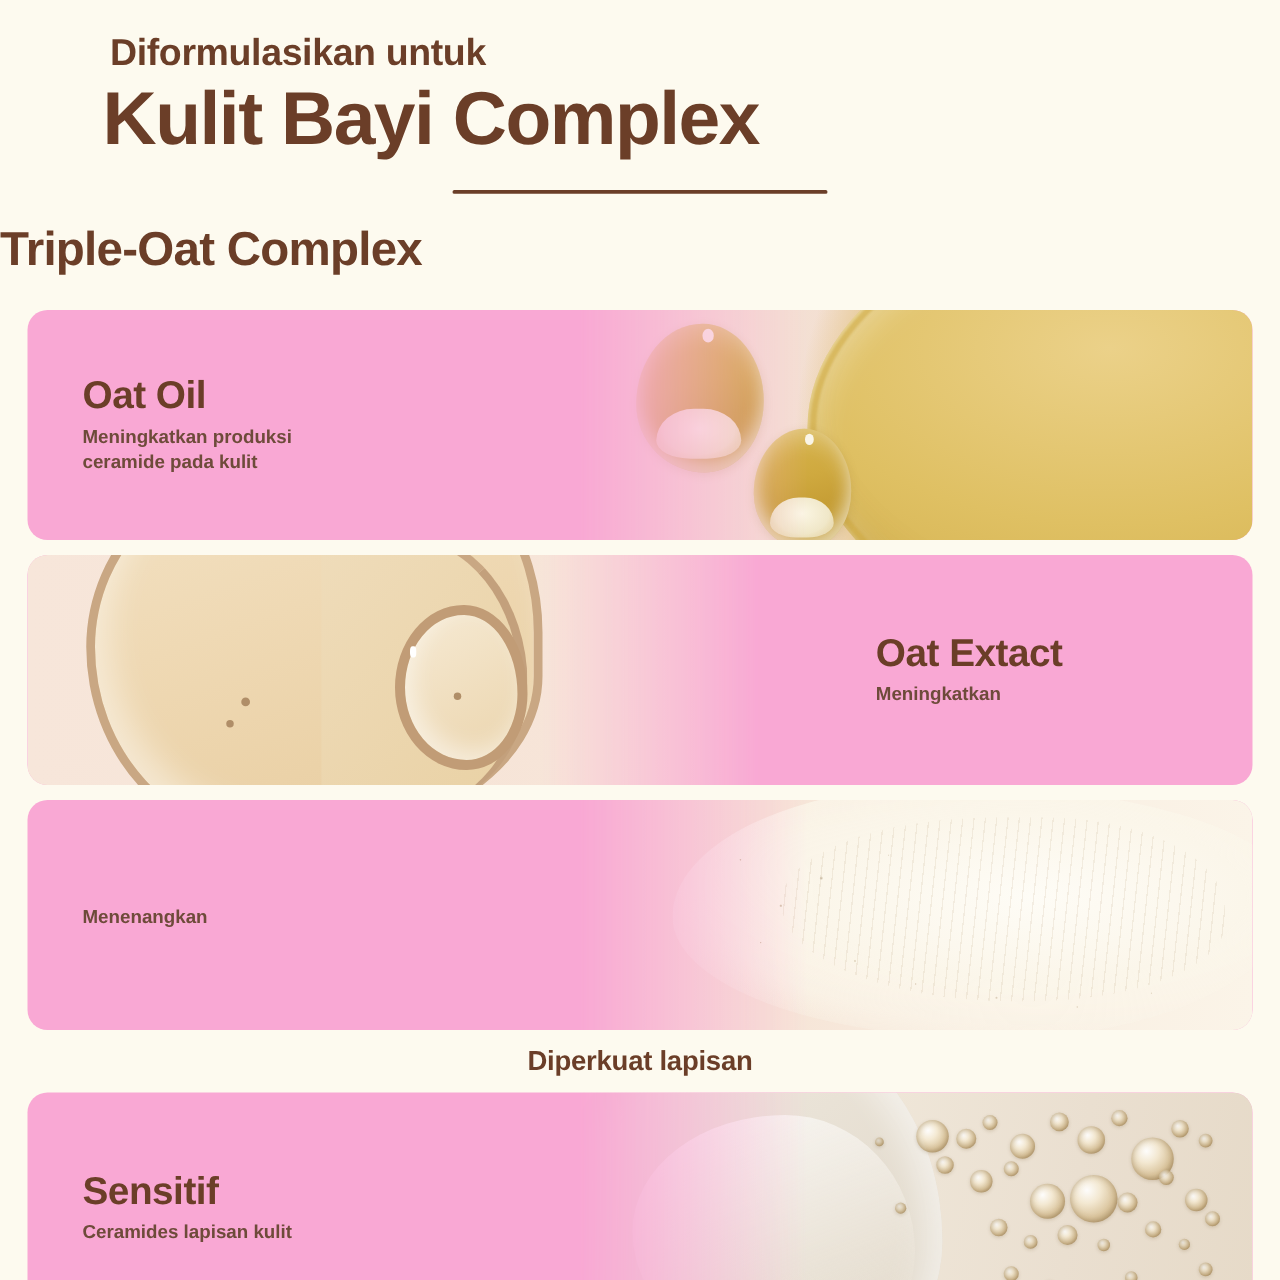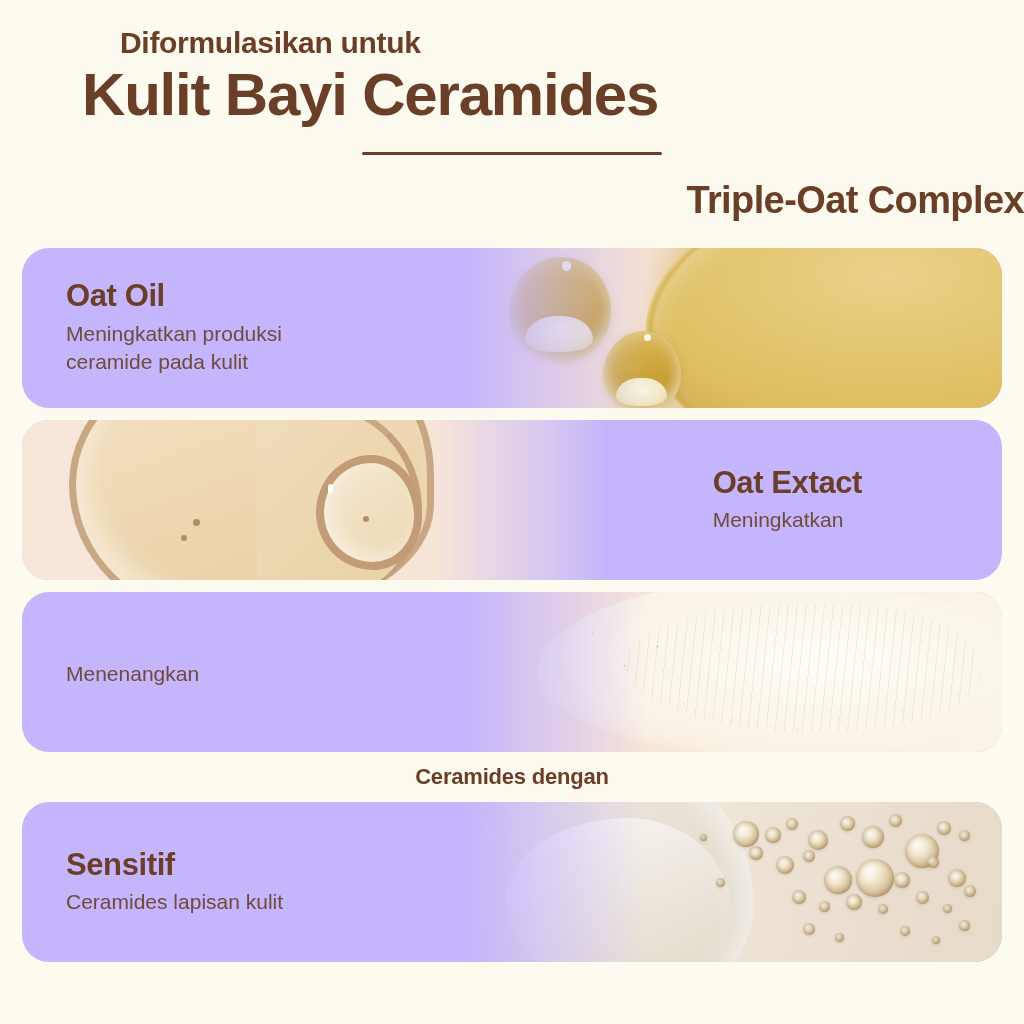--- a/index.html
+++ b/index.html
@@ -14,21 +14,21 @@
   .page {
     position:relative;
     width:1024px; height:1024px;
     background:#FDFAEF;
   }
 
   
   .header { padding:26px 0 0 0; text-align:left; }
 
   .eyebrow {
-    margin-left:120px;
+    margin-left:88px;
     font-size:30px;
     font-weight:bold;
     letter-spacing:-0.3px;
     color:#6B3E28;
     line-height:1.15;
   }
 
   .headline {
     margin-left:82px;
     margin-top:2px;
@@ -41,63 +41,63 @@
 
   .divider {
     width:300px; height:3px;
     background:#6B3E28;
     margin:26px auto 0 auto;
     border-radius:2px;
   }
 
   .subhead {
     margin-top:24px;
-    text-align:right;
+    text-align:left;
     font-size:38px;
     font-weight:bold;
     letter-spacing:-0.6px;
     color:#6B3E28;
   }
 
   
   .cards { margin-top:26px; }
 
   .card {
     position:relative;
     width:980px;
-    height:160px;
+    height:184px;
     margin:0 auto 12px auto;
-    background:#c4b5fd;
-    border-radius:27px;
+    background:#f9a8d4;
+    border-radius:16px;
     overflow:hidden;
   }
 
   .card-text {
     position:absolute;
     top:0; bottom:0;
     display:flex;
     flex-direction:column;
     justify-content:center;
     z-index:3;
   }
   .card-text.left  { left:44px; align-items:flex-start; text-align:left; }
-  .card-text.right { right:140px; align-items:flex-start; text-align:left; }
+  .card-text.right { right:152px; align-items:flex-start; text-align:left; }
 
   .card-title {
     font-size:31px;
     font-weight:bold;
     letter-spacing:-0.4px;
     color:#6B3E28;
     line-height:1.15;
   }
 
   .card-desc {
     margin-top:6px;
-    font-size:21px;
-    font-weight:normal;
+    font-size:15px;
+    font-weight:bold;
     color:#6E4staticB3A;
     color:#6E4B3A;
     line-height:1.35;
     white-space:pre-line;
   }
 
   
   .art { position:absolute; inset:0; z-index:1; pointer-events:none; }
 
   
@@ -267,21 +267,21 @@
     margin:12px 0 12px 0;
   }
 </style>
 </head>
 <body>
 
 <div class="page">
 
   <div class="header">
     <div class="eyebrow">Diformulasikan untuk</div>
-    <div class="headline">Kulit Bayi Ceramides</div>
+    <div class="headline">Kulit Bayi Complex</div>
     <div class="divider"></div>
     <div class="subhead">Triple-Oat Complex</div>
   </div>
 
   <div class="cards">
 
     <div class="card">
       <div class="art right-art">
         <div class="oil-bg"></div>
         <div class="oil-pool"></div>
@@ -319,21 +319,21 @@
         <div class="flour-streaks"></div>
         <div class="flour-grit"></div>
       </div>
       <div class="card-text left">
         <div class="card-desc">Menenangkan</div>
       </div>
     </div>
 
   </div>
 
-  <div class="sub-label">Ceramides dengan</div>
+  <div class="sub-label">Diperkuat lapisan</div>
 
   <div class="card">
     <div class="art right-art">
       <div class="cer-bg"></div>
       <div class="gel-wave"></div>
       <div class="gel-wave2"></div>
 
       <div class="bub" style="left:50%;  top:12%; width:26px; height:26px;"></div>
       <div class="bub" style="left:56%;  top:16%; width:16px; height:16px;"></div>
       <div class="bub" style="left:60%;  top:10%; width:12px; height:12px;"></div>

